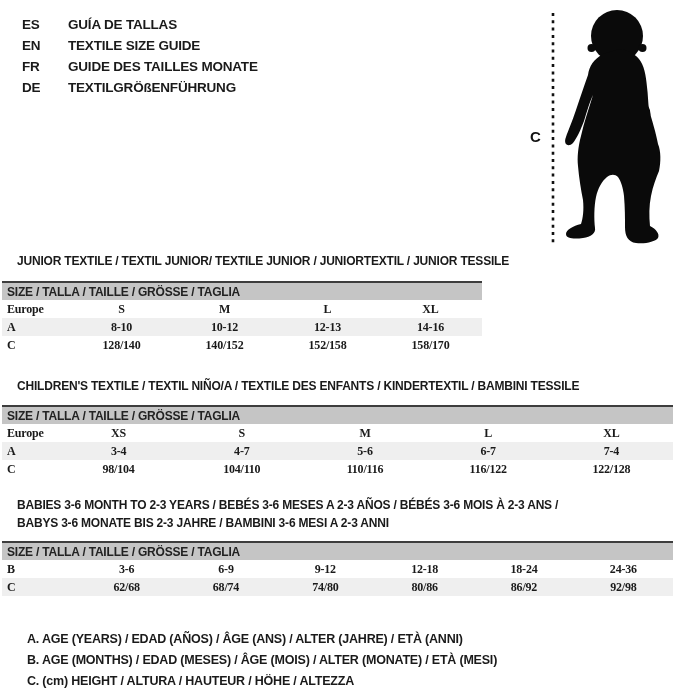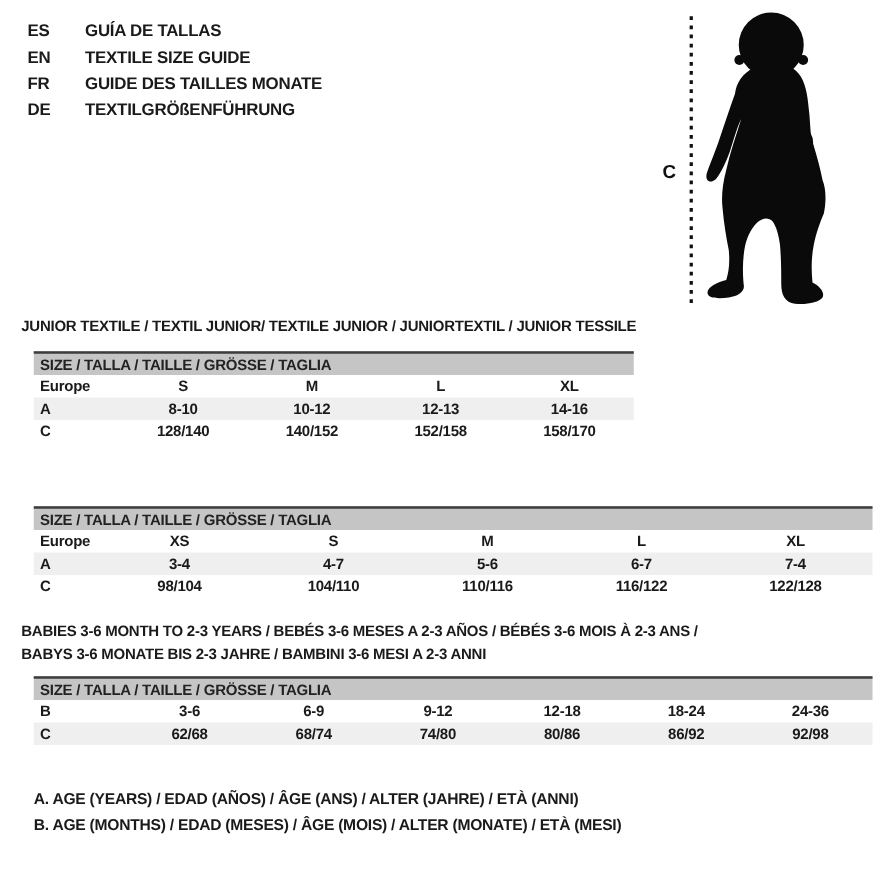--- a/index.html
+++ b/index.html
@@ -19,30 +19,30 @@
   .figure{position:absolute;left:520px;top:0;width:180px;height:250px;}
   .figure text{font-family:"Liberation Sans",sans-serif;font-weight:700;font-size:15px;fill:#111;}
 
   
   .sec-title{position:absolute;left:17px;font-size:12px;letter-spacing:-0.2px;line-height:18px;white-space:nowrap;}
   .t1-title{top:252px;}
   .t2-title{top:377px;}
   .t3-title{top:496px;}
 
   
-  .tbl{position:absolute;left:27px;}
+  .tbl{position:absolute;left:2px;}
   .tbl.t1{top:281px;width:480px;}
   .tbl.t2{top:405px;width:671px;}
   .tbl.t3{top:541px;width:671px;}
   .size-header{
     box-sizing:border-box;height:19px;background:#c5c5c5;border-top:2px solid #3d3d3d;
     display:flex;align-items:center;padding-left:5px;font-size:12px;color:#222;
     letter-spacing:-0.2px;
   }
-  .trow{display:grid;height:18px;align-items:center;font-size:12px;letter-spacing:-0.2px;}
+  .trow{display:grid;height:18px;align-items:center;font-size:12px;letter-spacing:-0.2px;font-family:Liberation Serif, serif;}
   .t1 .trow{grid-template-columns:68px repeat(4,1fr);}
   .t2 .trow{grid-template-columns:55px repeat(5,1fr);}
   .t3 .trow{grid-template-columns:75px repeat(6,1fr);}
   .trow .lbl{padding-left:5px;text-align:left;}
   .trow .val{text-align:center;}
   .shaded{background:#efefef;}
 
   
   .notes{position:absolute;left:27px;top:629px;font-size:12.5px;line-height:21px;letter-spacing:-0.2px;white-space:nowrap;}
 </style>
@@ -132,20 +132,21 @@
     </div>
     <div class="trow">
       <span class="lbl">C</span>
       <span class="val">128/140</span>
       <span class="val">140/152</span>
       <span class="val">152/158</span>
       <span class="val">158/170</span>
     </div>
   </div>
 
+  <div class="sec-title t2-title">CHILDREN'S TEXTILE / TEXTIL NIÑO/A / TEXTILE DES ENFANTS / KINDERTEXTIL / BAMBINI TESSILE</div>
   <div class="tbl t2">
     <div class="size-header">
       <span>SIZE / TALLA / TAILLE / GRÖSSE / TAGLIA</span>
     </div>
     <div class="trow">
       <span class="lbl">Europe</span>
       <span class="val">XS</span>
       <span class="val">S</span>
       <span class="val">M</span>
       <span class="val">L</span>
@@ -193,15 +194,16 @@
       <span class="val">74/80</span>
       <span class="val">80/86</span>
       <span class="val">86/92</span>
       <span class="val">92/98</span>
     </div>
   </div>
 
   <div class="notes">
     <div>A. AGE (YEARS) / EDAD (AÑOS) / ÂGE (ANS) / ALTER (JAHRE) / ETÀ (ANNI)</div>
     <div>B. AGE (MONTHS) / EDAD (MESES) / ÂGE (MOIS) / ALTER (MONATE) / ETÀ (MESI)</div>
+    <div>C. (cm) HEIGHT / ALTURA / HAUTEUR / HÖHE / ALTEZZA</div>
   </div>
 
 </div>
 
 </body></html>

